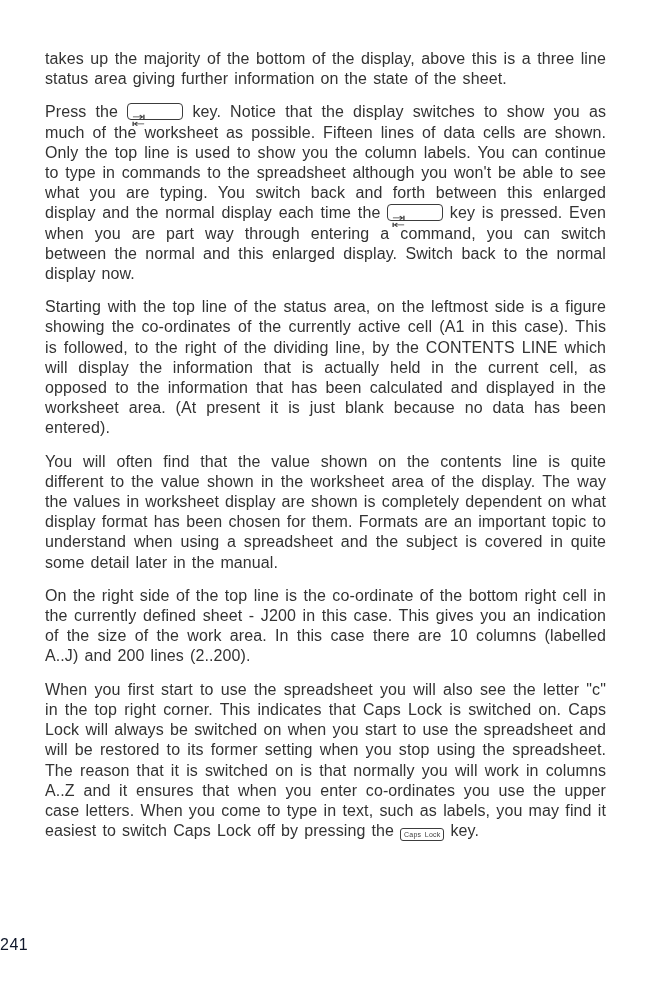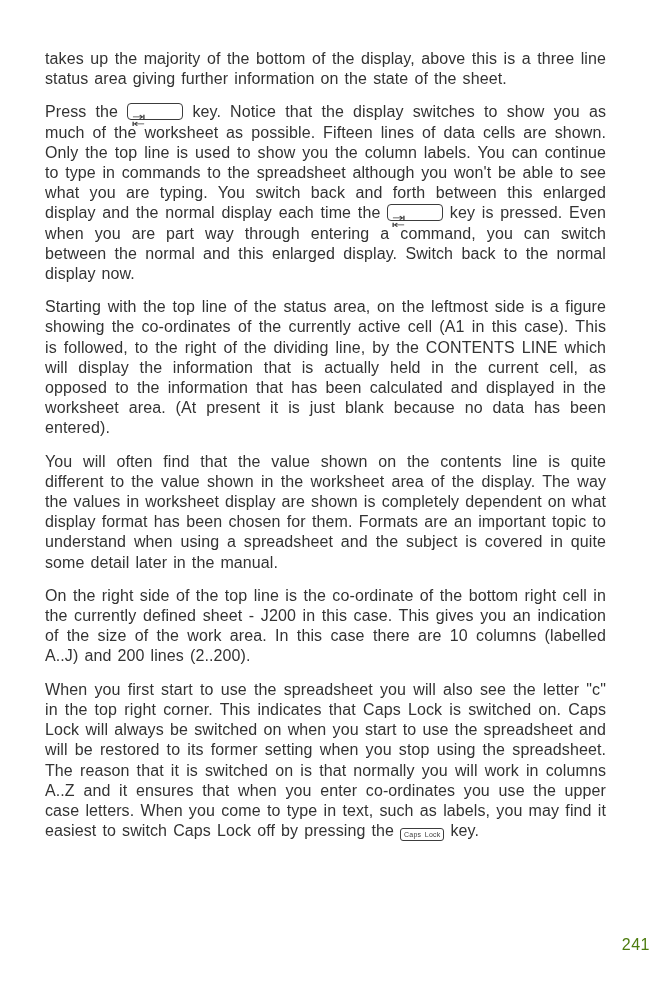--- a/index.html
+++ b/index.html
@@ -61,24 +61,24 @@
     vertical-align: -1px;
     border-radius: 3px;
     color: #3c3c3c;
     letter-spacing: 0.2px;
   }
   .page-number {
     position: absolute;
     top: 936px;
     left: 0;
     width: 100%;
-    text-align: right;
+    text-align: left;
     font-size: 16px;
     letter-spacing: 0.5px;
-    color: #4d7c0f;
+    color: #0f172a;
   }
 </style>
 </head>
 <body>
 
 <div class="page">
   <div class="page-body">
       <p>takes up the majority of the bottom of the display, above this is a three line status area giving further information on the state of the sheet.</p>
       <p>Press the <span class="keycap tab"><span class="tab-lines">
             <span class="tab-arrow">⇥</span>

